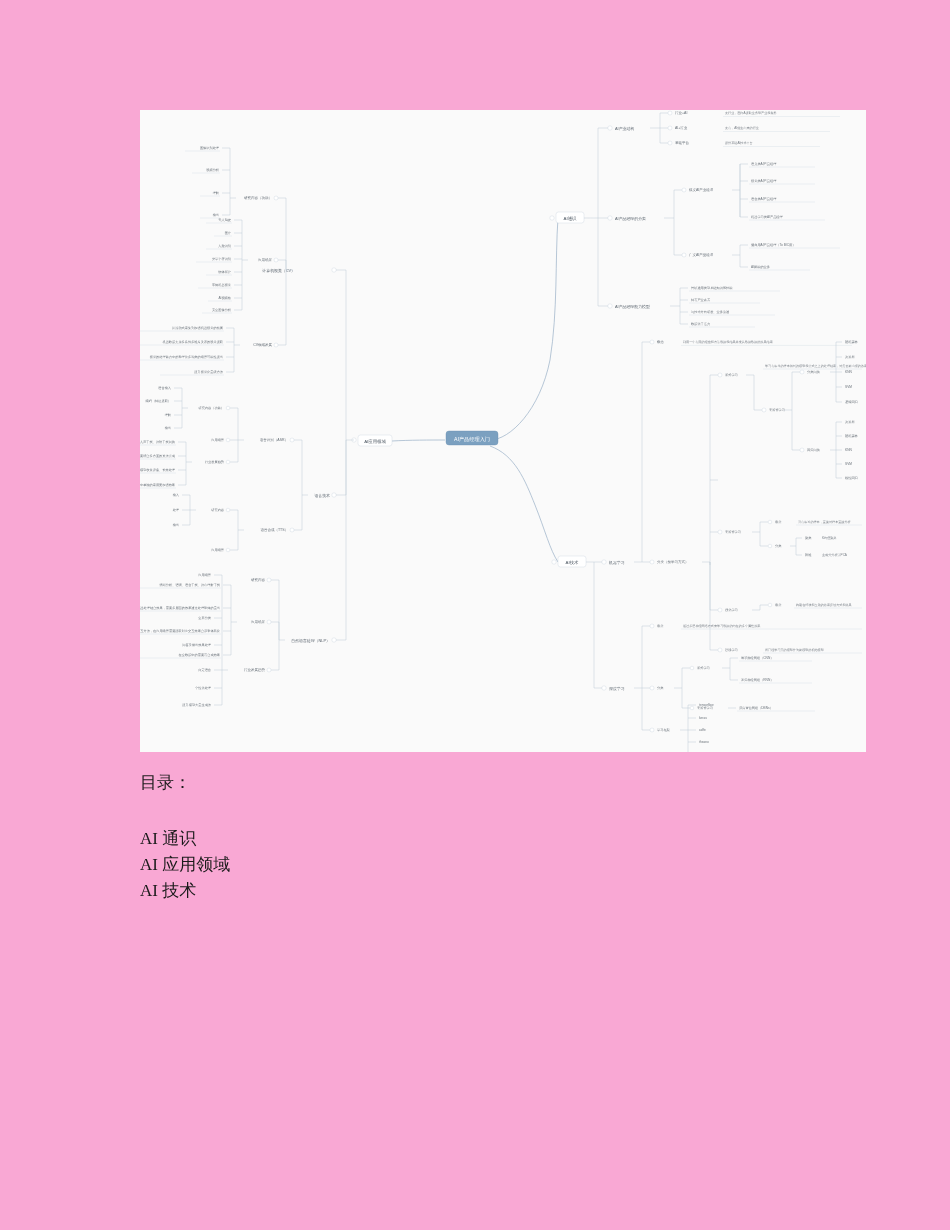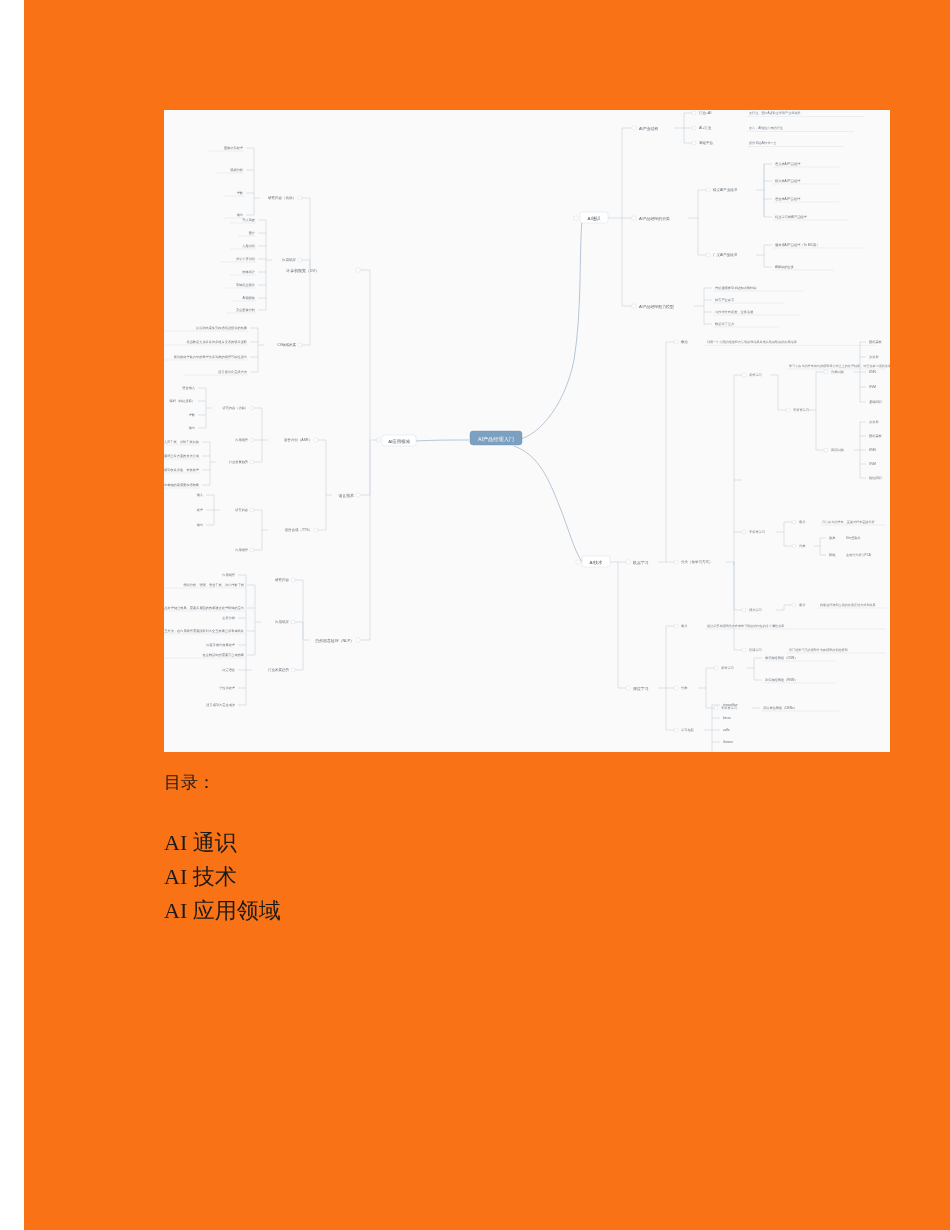--- a/index.html
+++ b/index.html
@@ -1,21 +1,21 @@
 <!DOCTYPE html>
 <html><head>
 <meta charset="utf-8">
 <style>
   html,body{margin:0;padding:0;}
   body{
     width:950px;height:1230px;background:#ffffff;
     font-family:"Liberation Serif","DejaVu Serif",serif;
     overflow:hidden;position:relative;
   }
-  .page{position:absolute;inset:0;background:#f97316;margin-left:24px;}
+  .page{position:absolute;inset:0;background:#f9a8d4;}
 
   
   .mindmap-wrap{
     position:absolute;left:140px;top:110px;width:726px;height:642px;
     background:#fafafa;overflow:hidden;
   }
   .mindmap-svg{display:block;width:726px;height:642px;}
 
   
   .nd-root{font-family:"Liberation Sans","DejaVu Sans",sans-serif;font-size:5.2px;fill:#ffffff;}
@@ -30,21 +30,21 @@
   .underln{stroke:#cfd8e2;stroke-width:.35px;}
   .collapse-dot{fill:#ffffff;stroke:#c3cdd8;stroke-width:.35px;}
 
   .nodebox-root{fill:#7ba0c0;stroke:#6b90b0;stroke-width:.4px;}
   .nodebox-l1{fill:#ffffff;stroke:#cad4de;stroke-width:.4px;}
 
   
   .doc-text{position:absolute;left:140px;top:770px;width:700px;}
   .dir-title{font-size:17px;color:#1a1a1a;line-height:1.5;margin:0 0 30px 0;
              font-family:"Liberation Serif","DejaVu Serif",serif;}
-  .dir-item{font-size:22px;color:#1a1a1a;line-height:1.55;margin:0;
+  .dir-item{font-size:17px;color:#1a1a1a;line-height:1.55;margin:0;
             font-family:"Liberation Serif","DejaVu Serif",serif;}
 </style>
 </head>
 <body>
 
 <div class="page">
 
   <div class="mindmap-wrap">
     <svg class="mindmap-svg" viewBox="0 0 726 642" xmlns="http://www.w3.org/2000/svg">
 
@@ -405,17 +405,17 @@
         <text class="nd-l4" x="559" y="633.2">theano</text>
         <text class="nd-l4" x="559" y="646.2">torch</text>
       </g>
 
     </svg>
   </div>
 
   <div class="doc-text">
     <p class="dir-title">目录：</p>
     <p class="dir-item">AI 通识</p>
+    <p class="dir-item">AI 应用领域</p>
     <p class="dir-item">AI 技术</p>
-    <p class="dir-item">AI 应用领域</p>
   </div>
 
 </div>
 
 </body></html>

